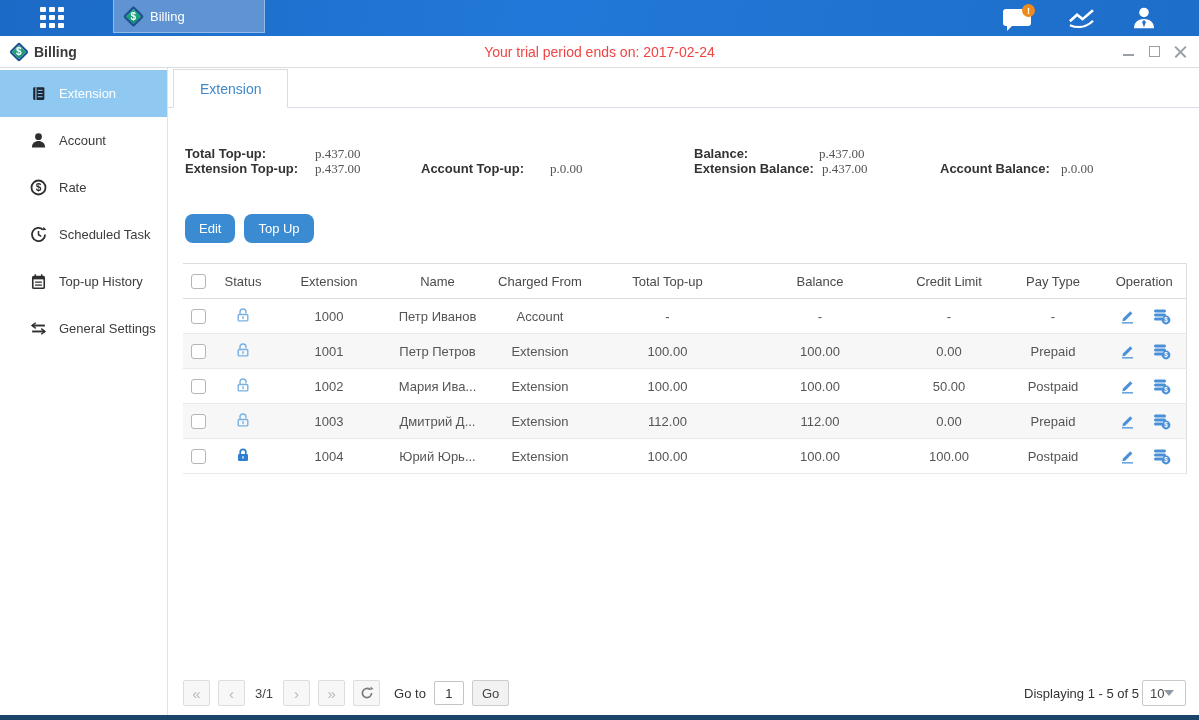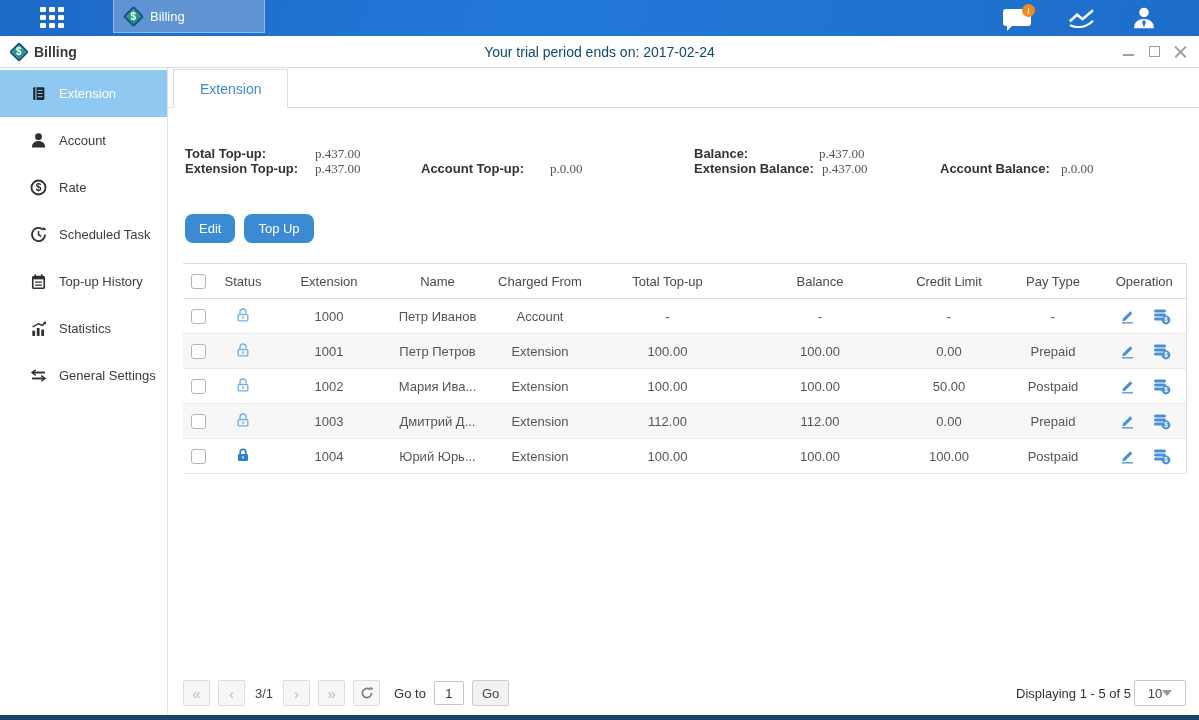--- a/index.html
+++ b/index.html
@@ -30,21 +30,21 @@
     border-left:6px solid #fff; border-bottom:6px solid transparent; }
   .chat-badge { position:absolute; right:-2px; top:-2px; width:13px; height:13px; border-radius:50%;
     background:#ef8b1d; color:#fff; font-size:9px; font-weight:bold; display:flex; align-items:center; justify-content:center; }
   .top-svg { cursor:pointer; display:block; }
 
   
   .titlebar { position:relative; height:32px; flex:0 0 32px; background:#fff;
     border-bottom:1px solid #d9dee3; display:flex; align-items:center; padding:0 12px; }
   .win-title { display:flex; align-items:center; gap:8px; }
   .win-title span { font-size:14px; font-weight:bold; color:#3a3a3a; }
-  .trial-msg { position:absolute; left:0; right:0; text-align:center; color:#0c4a6e; font-size:14px; pointer-events:none; }
+  .trial-msg { position:absolute; left:0; right:0; text-align:center; color:#ef4444; font-size:14px; pointer-events:none; }
   .win-ctrls { margin-left:auto; display:flex; align-items:center; gap:13px; z-index:2; }
   .wc { width:13px; height:13px; position:relative; cursor:pointer; }
   .wc-min::after { content:""; position:absolute; left:1px; right:1px; bottom:2px; border-bottom:2px solid #9aa0a6; }
   .wc-max::after { content:""; position:absolute; inset:1px; border:1.5px solid #9aa0a6; }
   .wc-close::before,.wc-close::after { content:""; position:absolute; left:-1px; top:6px; width:15px; height:1.7px; background:#9aa0a6; }
   .wc-close::before { transform:rotate(45deg); } .wc-close::after { transform:rotate(-45deg); }
 
   
   .app-body { flex:1; display:flex; min-height:0; }
   .sidebar { width:168px; flex:0 0 168px; background:#fff; border-right:1px solid #e2e2e2; padding-top:2px; }
@@ -92,22 +92,22 @@
     cursor:pointer; margin-right:8px; }
   .pg-ind { font-size:13px; color:#444; margin:0 10px 0 2px; }
   .pg-refresh { color:#777; }
   .goto-label { font-size:13px; color:#333; margin:0 8px 0 6px; }
   .goto-input { width:30px; height:24px; border:1px solid #c4c4c4; border-radius:2px;
     font-size:13px; color:#333; text-align:center; font-family:inherit; }
   .go-btn { margin-left:8px; height:26px; padding:0 9px; background:#f2f2f2; border:1px solid #ccc;
     border-radius:2px; font-size:13px; color:#444; font-family:inherit; cursor:pointer; }
   .foot-right { margin-left:auto; display:flex; align-items:center; gap:3px; }
   .displaying { font-size:13px; color:#333; }
-  .page-size { width:52px; height:26px; border:1px solid #c9c9c9; border-radius:2px; background:#fff;
-    display:flex; align-items:center; padding:0 7px; cursor:pointer; font-size:13px; color:#444; justify-content:center; }
+  .page-size { width:44px; height:26px; border:1px solid #c9c9c9; border-radius:2px; background:#fff;
+    display:flex; align-items:center; padding:0 7px; cursor:pointer; font-size:13px; color:#444; justify-content:flex-start; }
   .caret { width:0; height:0; border-left:5px solid transparent; border-right:5px solid transparent; border-top:6px solid #8f9aa5; }
 
   .bottom-strip { flex:0 0 5px; background:#1c4468; }
 </style>
 </head>
 <body>
 
 <div class="screen">
 
   <div class="topbar">
@@ -199,30 +199,20 @@
       <div class="side-item">
         <svg width="17" height="17" viewBox="0 0 16 16">
           <rect x="2.6" y="3.4" width="10.8" height="11" rx="1" fill="none" stroke="#2f2f2f" stroke-width="1.5"></rect>
           <rect x="2.6" y="3.4" width="10.8" height="2.6" fill="#2f2f2f"></rect>
           <line x1="5" y1="1.2" x2="5" y2="4" stroke="#2f2f2f" stroke-width="1.4"></line>
           <line x1="11" y1="1.2" x2="11" y2="4" stroke="#2f2f2f" stroke-width="1.4"></line>
           <line x1="4.8" y1="8.6" x2="11.2" y2="8.6" stroke="#2f2f2f" stroke-width="1.2"></line>
           <line x1="4.8" y1="11.4" x2="11.2" y2="11.4" stroke="#2f2f2f" stroke-width="1.2"></line>
         </svg>
         <span>Top-up History</span>
-      </div>
-      <div class="side-item">
-        <svg width="17" height="17" viewBox="0 0 16 16">
-          <rect x="2.2" y="10" width="2.6" height="5" fill="#2f2f2f"></rect>
-          <rect x="6.4" y="7.5" width="2.6" height="7.5" fill="#2f2f2f"></rect>
-          <rect x="10.6" y="9" width="2.6" height="6" fill="#2f2f2f"></rect>
-          <path d="M2.5 6.5 L8 3.5 L11.5 5 L14.5 2.2" fill="none" stroke="#2f2f2f" stroke-width="1.4"></path>
-          <path d="M14.8 1 l0.2 3.2 -2.8-1.4 z" fill="#2f2f2f"></path>
-        </svg>
-        <span>Statistics</span>
       </div>
       <div class="side-item">
         <svg width="17" height="17" viewBox="0 0 16 16">
           <line x1="2" y1="5.2" x2="14" y2="5.2" stroke="#2f2f2f" stroke-width="1.8"></line>
           <path d="M5.4 2.6 L2 5.2 L5.4 7.8" fill="none" stroke="#2f2f2f" stroke-width="1.4"></path>
           <line x1="2" y1="10.8" x2="14" y2="10.8" stroke="#2f2f2f" stroke-width="1.8"></line>
           <path d="M10.6 8.2 L14 10.8 L10.6 13.4" fill="none" stroke="#2f2f2f" stroke-width="1.4"></path>
         </svg>
         <span>General Settings</span>
       </div>

